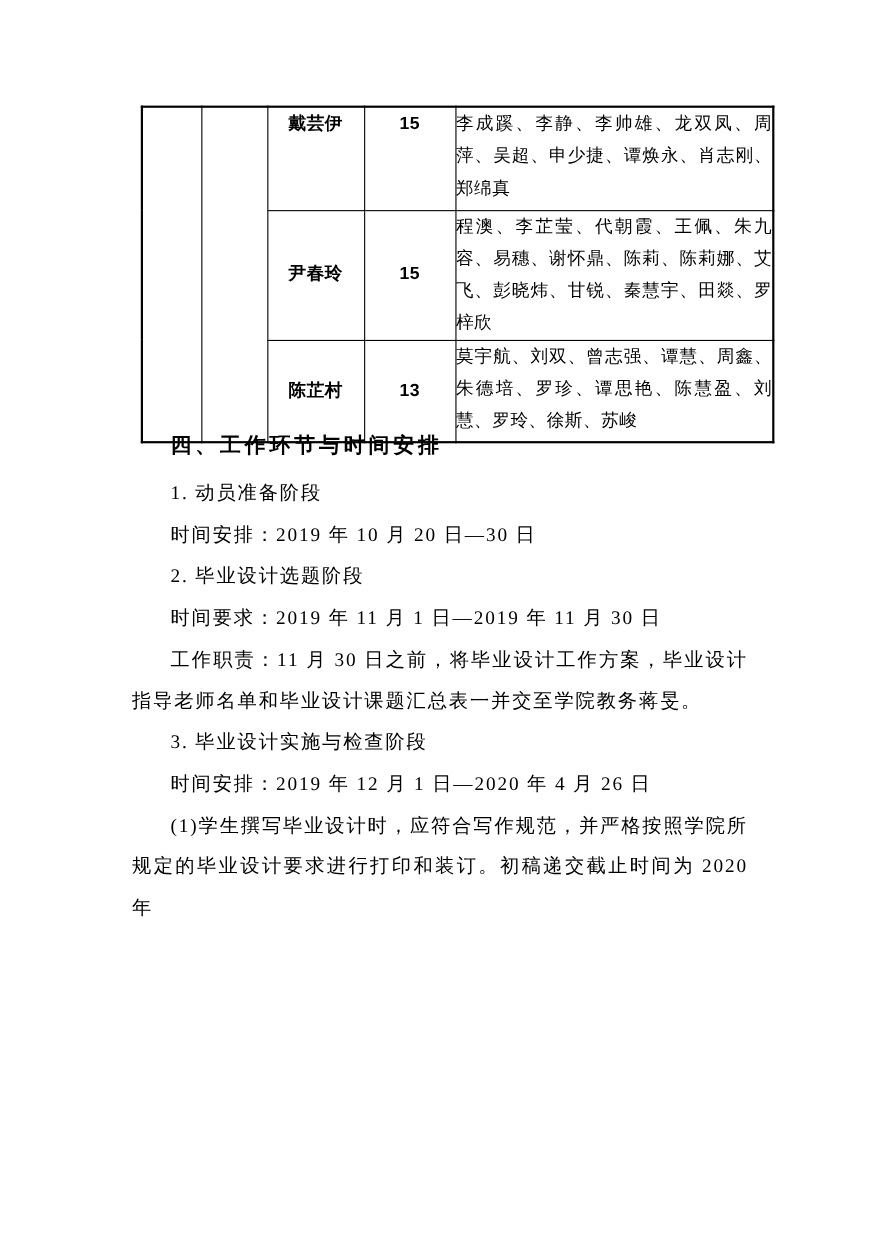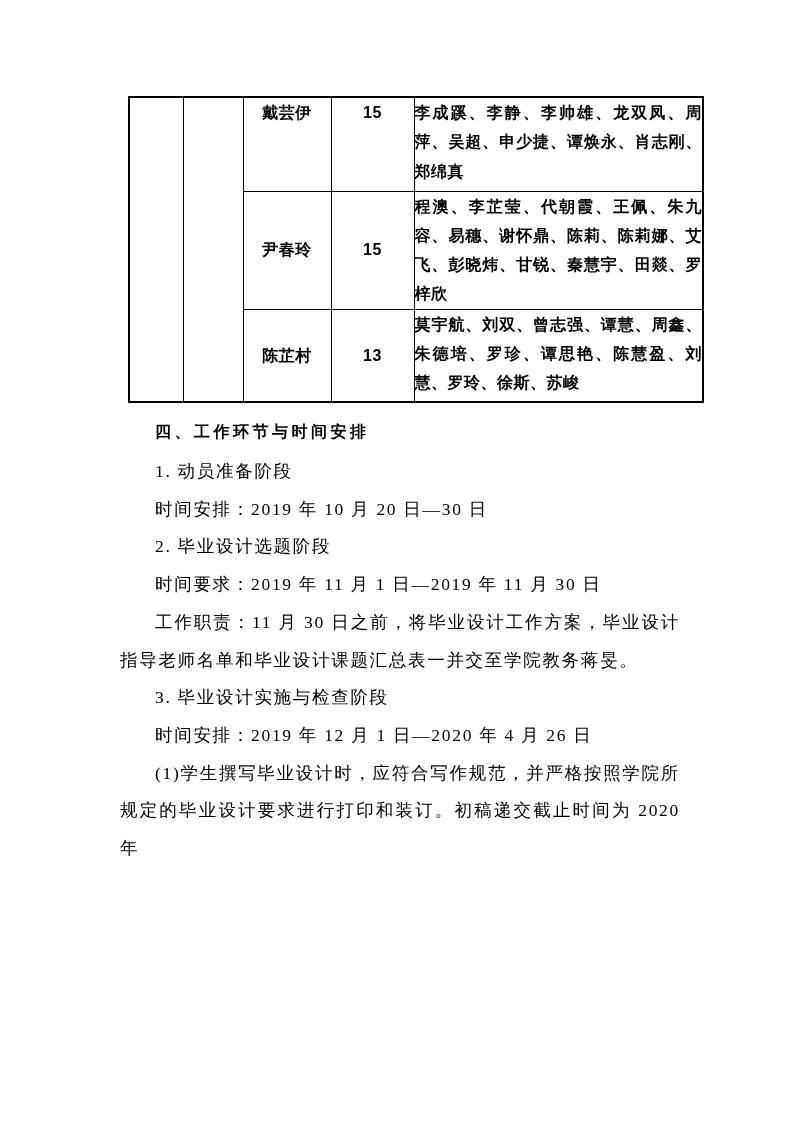--- a/index.html
+++ b/index.html
@@ -45,42 +45,41 @@
     vertical-align: middle;
     font-family: Liberation Sans, sans-serif;
     font-weight: bold;
     font-size: 15px;
   }
   td.v-top { vertical-align: top; padding-top: 3px; }
   td.c-students {
     vertical-align: top;
     padding: 2px 4px 0 5px;
     text-align: justify;
-    font-weight: bold;
   }
 
   
   .heading {
     position: absolute;
     left: 155px;
-    top: 420px;
+    top: 394px;
     margin: 0;
     font-family: Liberation Sans, sans-serif;
     font-weight: bold;
-    font-size: 16px;
+    font-size: 19px;
     letter-spacing: 3.5px;
     line-height: 24px;
     white-space: nowrap;
   }
 
   
   .body-text {
     position: absolute;
     left: 120px;
-    top: 453px;
+    top: 430px;
     width: 560px;
     font-size: 17.5px;
     line-height: 37.7px;
     letter-spacing: 1.7px;
     text-align: justify;
   }
   .body-text p {
     margin: 0;
     text-indent: 35px;
   }

